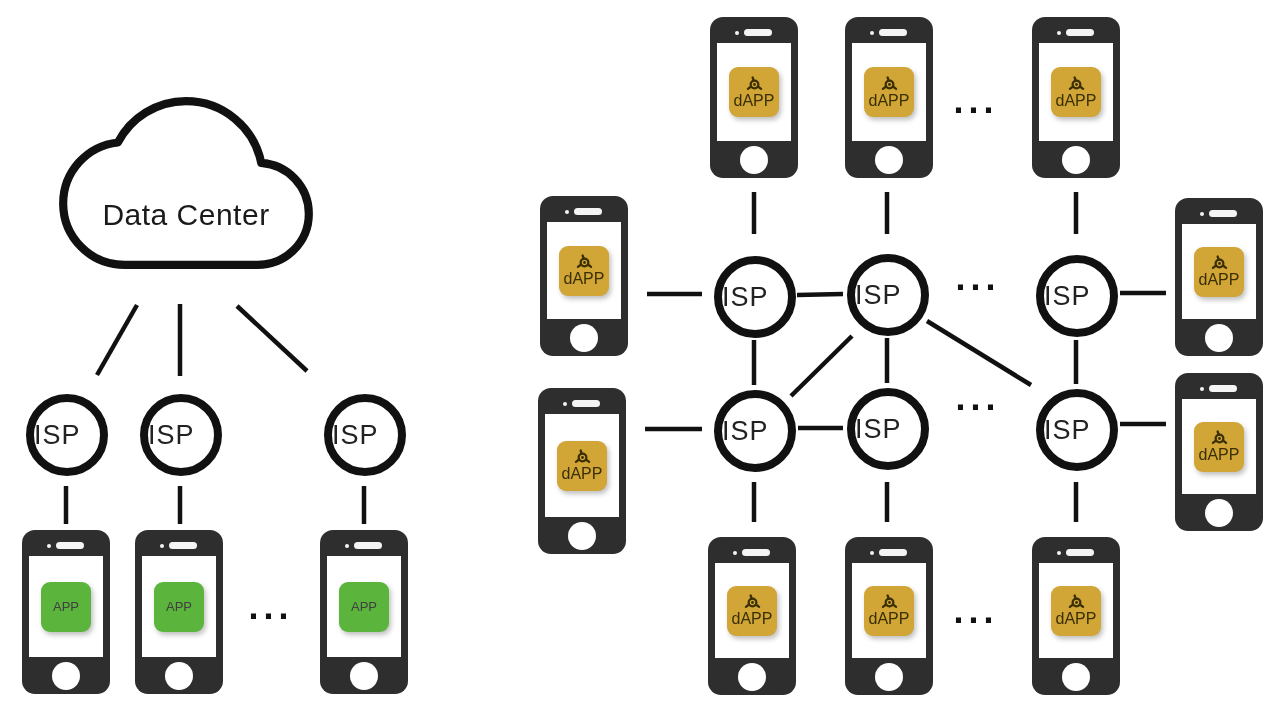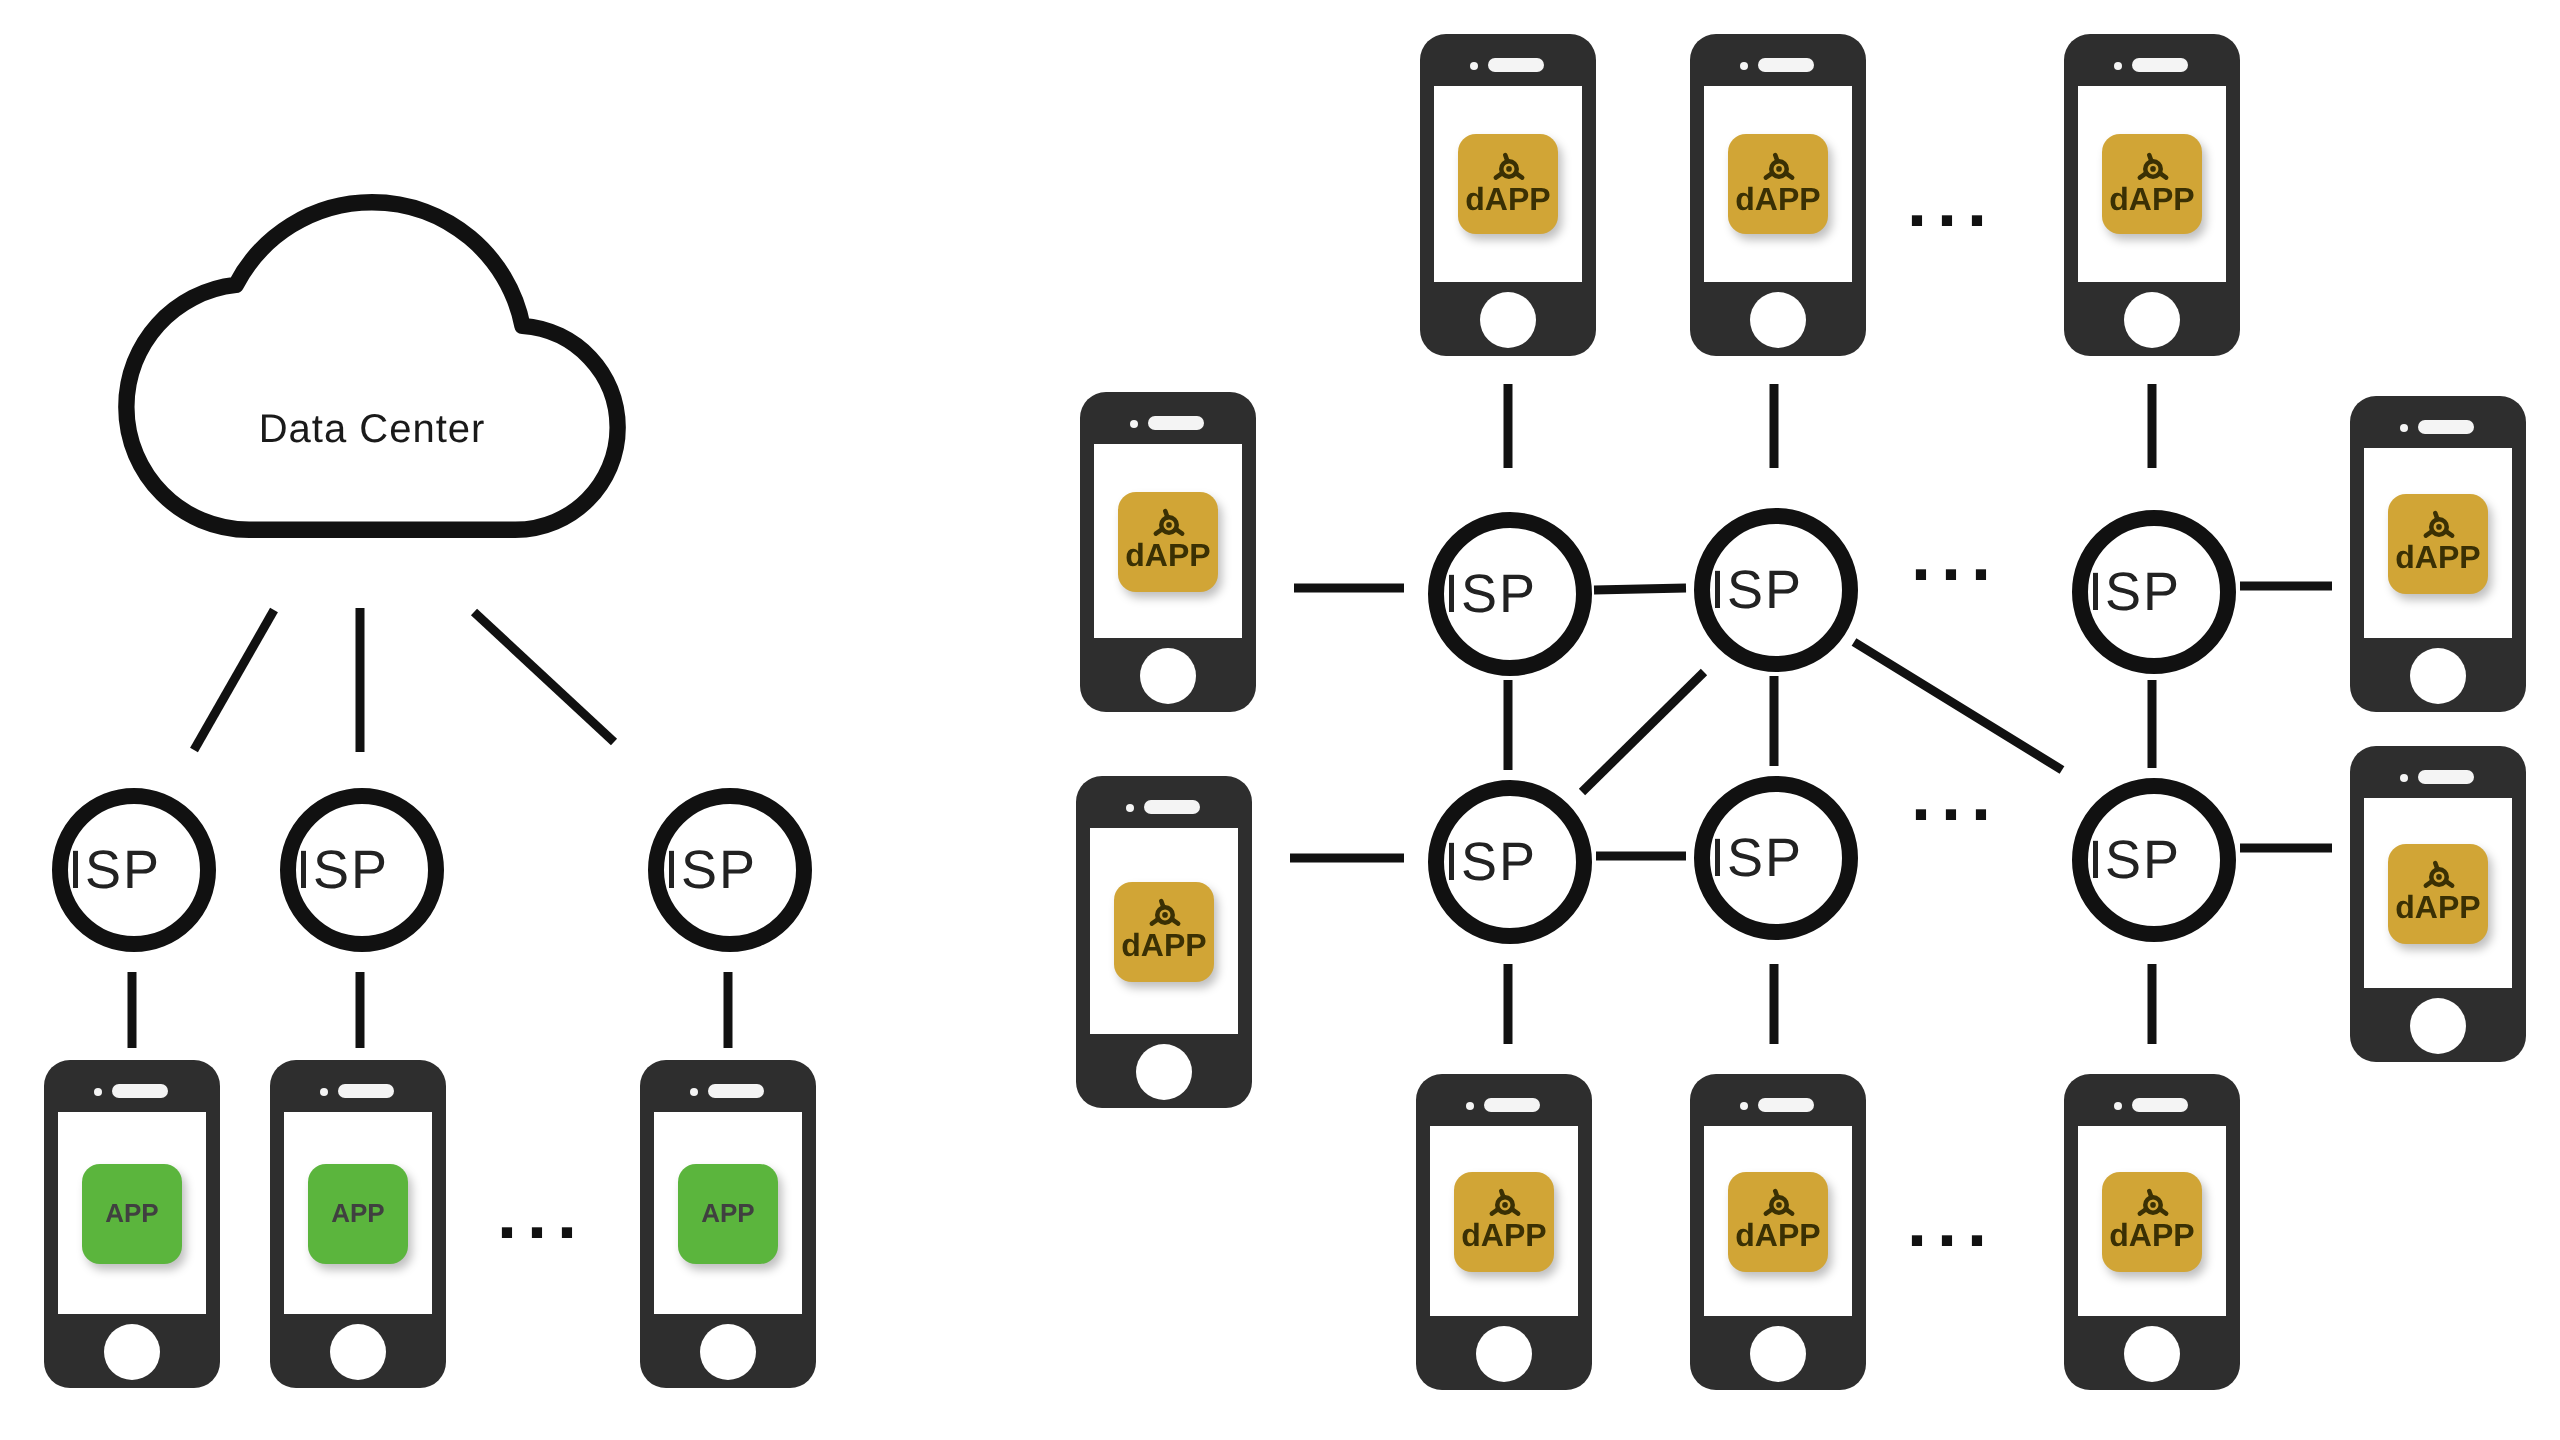--- a/index.html
+++ b/index.html
@@ -6,30 +6,30 @@
   body{
     width:1280px;height:720px;position:relative;background:#ffffff;
     font-family:"Liberation Sans", sans-serif;color:#1a1a1a;overflow:hidden;
   }
   #lines{position:absolute;left:0;top:0;z-index:1;}
   #lines line{stroke:#111111;stroke-width:4.5;}
 
   .cloud-wrap{position:absolute;left:58px;top:96px;z-index:2;}
   .cloud-label{
     position:absolute;left:58px;top:198px;width:256px;z-index:3;
-    text-align:center;font-size:20px;line-height:34px;color:#1a1a1a;letter-spacing:.5px;
+    text-align:center;font-size:30px;line-height:34px;color:#1a1a1a;letter-spacing:.5px;
   }
 
   .isp{
     position:absolute;width:66px;height:66px;border:8px solid #111111;border-radius:50%;
     background:#ffffff;display:flex;align-items:center;justify-content:flex-start;
     font-size:27px;color:#222222;z-index:2;letter-spacing:1px;
   }
 
-  .phone{position:absolute;width:88px;background:#2e2e2e;border-radius:13px;z-index:2;font-weight:bold;}
+  .phone{position:absolute;width:88px;background:#2e2e2e;border-radius:13px;z-index:2;}
   .spk-bar{position:absolute;top:12px;left:50%;margin-left:-10px;width:28px;height:7px;border-radius:4px;background:#f4f4f4;}
   .spk-dot{position:absolute;top:14px;left:50%;margin-left:-19px;width:4px;height:4px;border-radius:50%;background:#f4f4f4;}
   .screen{
     position:absolute;left:7px;right:7px;top:26px;bottom:37px;background:#ffffff;
     display:flex;align-items:center;justify-content:center;
   }
   .home{position:absolute;bottom:4px;left:50%;margin-left:-14px;width:28px;height:28px;border-radius:50%;background:#ffffff;}
 
   .app{
     width:50px;height:50px;border-radius:9px;

